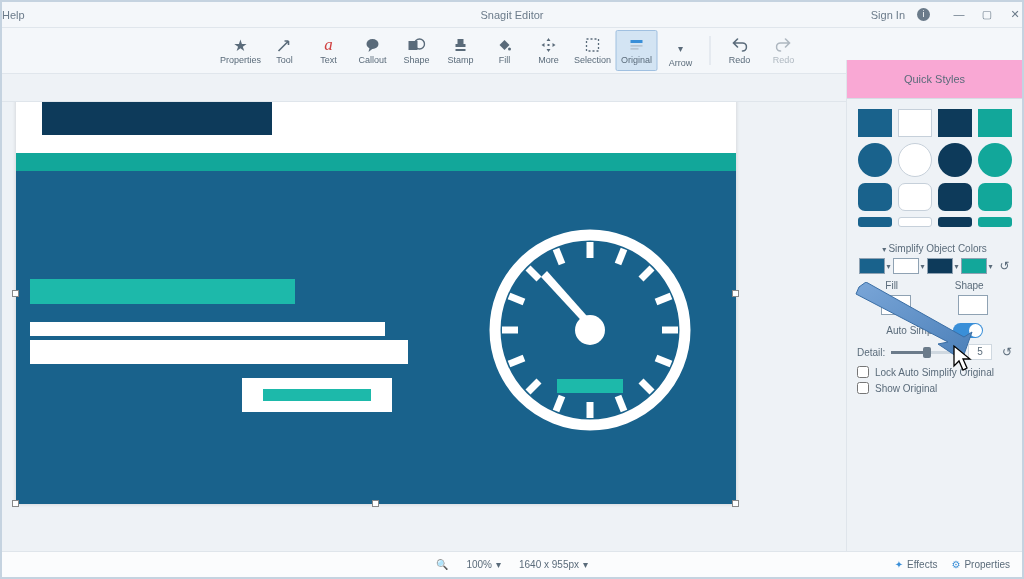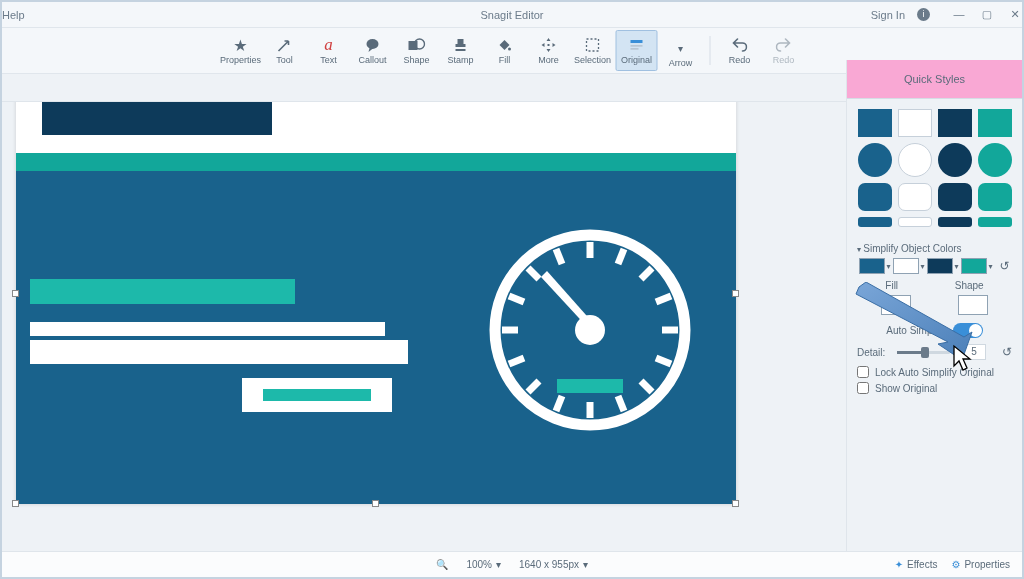--- a/index.html
+++ b/index.html
@@ -64,21 +64,21 @@
 .reset-icon { font-size: 12px; margin-left: 4px; cursor: pointer; }
 
 .prop-label-row { display: flex; justify-content: space-around; margin-top: 6px; }
 .shape-picks { display: flex; justify-content: space-around; margin: 4px 0 8px; }
 .shape-pick { width: 30px; height: 20px; border: 1px solid #8fa2b3; cursor: pointer; }
 
 .toggle-row { display: flex; justify-content: center; align-items: center; gap: 8px; margin: 6px 0; }
 .toggle { width: 30px; height: 15px; background: #3a8fd8; border-radius: 8px; position: relative; cursor: pointer; }
 .toggle::after { content: ""; position: absolute; right: 1px; top: 1px; width: 13px; height: 13px; background: #fff; border-radius: 50%; }
 
-.detail-row { display: flex; align-items: center; gap: 12px; margin: 6px 0; }
+.detail-row { display: flex; align-items: center; gap: 6px; margin: 6px 0; }
 .slider { flex: 1; height: 3px; background: #cfd8e0; position: relative; border-radius: 2px; }
 .slider .fill { position: absolute; left: 0; top: 0; height: 100%; width: 45%; background: #6b7b8a; }
 .slider .knob { position: absolute; left: 45%; top: -4px; width: 8px; height: 11px; background: #6b7b8a; border-radius: 2px; }
 .detail-val { width: 24px; height: 16px; border: 1px solid #cfd8e0; background: #fff; font-size: 10px; text-align: center; line-height: 14px; }
 
 .check-row { display: flex; align-items: center; gap: 6px; margin: 4px 0; }
 .check-row input { width: 12px; height: 12px; }
 
 
 .overlay-arrow { position: absolute; pointer-events: none; }
@@ -286,21 +286,21 @@
     <div class="sw rd navy"></div>
     <div class="sw rd teal"></div>
     <div class="sw bar blue"></div>
     <div class="sw bar white"></div>
     <div class="sw bar navy"></div>
     <div class="sw bar teal"></div>
   </div>
 
 
   <div class="tool-props">
-    <div style="margin-bottom:4px;"><span style="font-size:8px;">▾ </span><span>Simplify Object Colors</span></div>
+    <div style="text-align:center;margin-bottom:4px;"><span style="font-size:8px;">▾ </span><span>Simplify Object Colors</span></div>
     <div class="prop-row">
       <span class="color-swatch" style="background:#19628c"></span>
           <span class="drop-arrow">▾</span>
       <span class="color-swatch" style="background:#fff"></span>
           <span class="drop-arrow">▾</span>
       <span class="color-swatch" style="background:#0d3a5a"></span>
           <span class="drop-arrow">▾</span>
       <span class="color-swatch" style="background:#12a79a"></span>
           <span class="drop-arrow">▾</span>
       <span class="reset-icon">↺</span>

